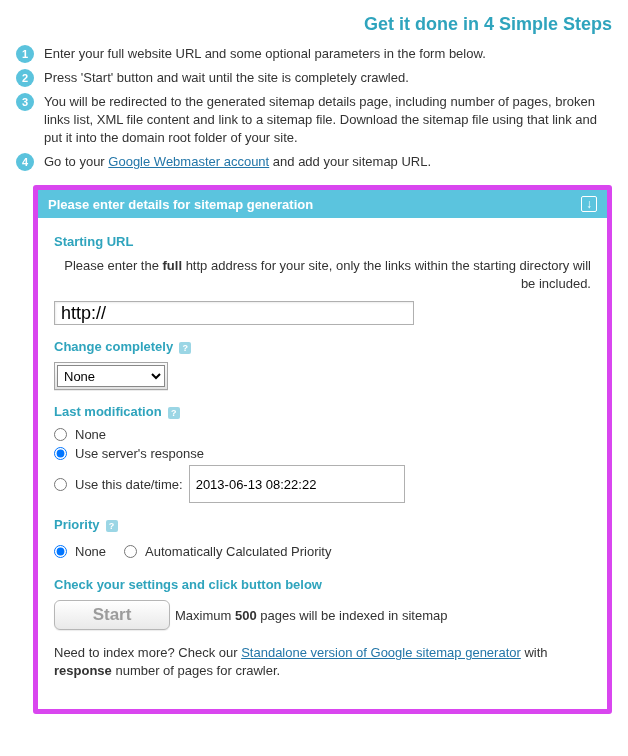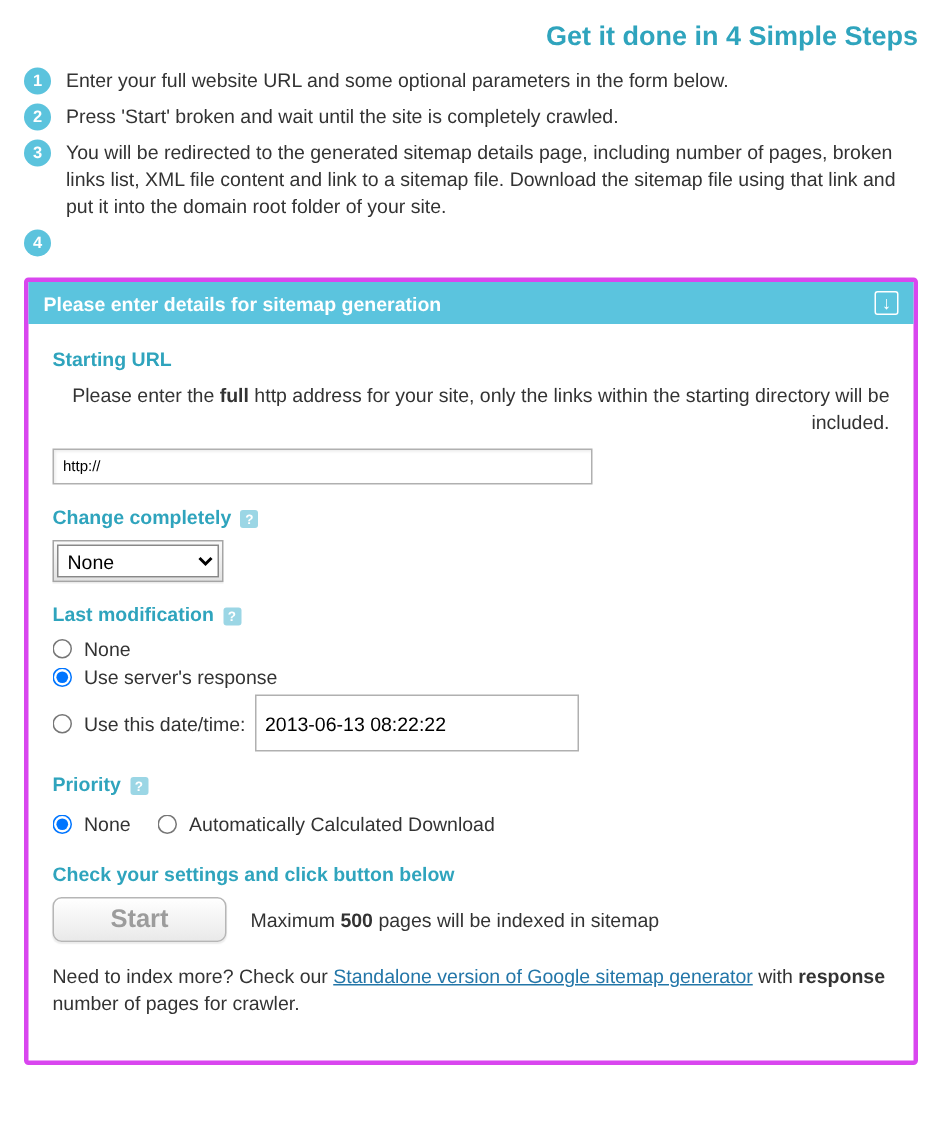--- a/index.html
+++ b/index.html
@@ -21,21 +21,21 @@
   }
   .steps { list-style: none; margin: 0 0 14px 0; padding: 0; }
   .steps li { display: flex; align-items: flex-start; margin-bottom: 6px; line-height: 18px; }
   .num-badge {
     flex: 0 0 18px; width: 18px; height: 18px; border-radius: 50%;
     background: #5bc3dd; color: #fff; font-size: 11px; font-weight: bold;
     display: flex; align-items: center; justify-content: center; margin-right: 10px; margin-top: 0px;
   }
   .steps a { color: #2376a8; text-decoration: underline; }
 
-  .panel { border: 3px solid #d946ef; border-radius: 3px; }
+  .panel { border: 5px solid #d946ef; border-radius: 3px; margin-left: 17px; }
   .panel-header {
     background: #5bc4de; color: #fff; font-weight: bold; font-size: 13px;
     padding: 6px 10px; display: flex; align-items: center;
   }
   .panel-header .spacer { flex: 1; }
   .collapse-icon {
     width: 16px; height: 16px; border: 1px solid #fff; border-radius: 2px;
     display: flex; align-items: center; justify-content: center; font-size: 12px; line-height: 1;
     color: #fff; cursor: pointer;
   }
@@ -44,39 +44,39 @@
   .section-label:first-child { margin-top: 6px; }
   .help-icon {
     width: 12px; height: 12px; background: #9bd6e5; color: #fff; font-size: 9px; font-weight: bold;
     display: inline-flex; align-items: center; justify-content: center; border-radius: 2px; cursor: help;
   }
   .desc { margin: 0 0 8px 0; line-height: 18px; text-align: right; }
   .desc b { font-weight: bold; }
 
   .text-input {
     width: 360px; height: 24px; padding: 2px 6px; border: 1px solid #b0b0b0;
-    background: #fff; font-family: inherit; font-size: 10px; box-shadow: inset 1px 1px 2px rgba(0,0,0,.08);
+    background: #fff; font-family: inherit; font-size: 18px; box-shadow: inset 1px 1px 2px rgba(0,0,0,.08);
   }
   .select-wrap {
     display: inline-block; border: 1px solid #a5a5a5; background: linear-gradient(#fafafa,#e2e2e2);
     padding: 2px; box-shadow: 0 1px 0 rgba(0,0,0,.08);
   }
   .select-wrap select {
     border: 1px solid #888; background: #fff; font-family: inherit; font-size: 13px; padding: 1px 2px;
     min-width: 108px; height: 22px;
   }
   .radio-row { margin: 4px 0; display: flex; align-items: center; gap: 6px; }
   .radio-row input[type=radio] { margin: 0 2px 0 0; }
   .date-input {
     height: 38px; width: 216px; padding: 2px 6px; border: 1px solid #b0b0b0;
     font-family: inherit; font-size: 13px;
   }
   .prio-row { display: flex; align-items: center; gap: 18px; margin-top: 6px; }
 
-  .start-row { display: flex; align-items: center; gap: 16px; margin-top: 8px; }
+  .start-row { display: flex; align-items: center; gap: 5px; margin-top: 8px; }
   .start-btn {
     width: 116px; height: 30px; border: 1px solid #b6b6b6; border-radius: 6px;
     background: linear-gradient(#ffffff, #e9e9e9); color: #9c9c9c; font-weight: bold; font-size: 17px;
     cursor: pointer; font-family: inherit;
     box-shadow: inset 0 1px 0 #fff, 0 1px 1px rgba(0,0,0,.08);
   }
   .note { margin-top: 14px; line-height: 18px; }
   .note a { color: #2376a8; text-decoration: underline; }
 </style>
 </head>
@@ -84,28 +84,31 @@
 
 <h1 class="main-heading">Get it done in 4 Simple Steps</h1>
 
 <ol class="steps">
   <li>
     <span class="num-badge">1</span>
     <span>Enter your full website URL and some optional parameters in the form below.</span>
   </li>
   <li>
     <span class="num-badge">2</span>
-    <span>Press 'Start' broken and wait until the site is completely crawled.</span>
+    <span>Press 'Start' button and wait until the site is completely crawled.</span>
   </li>
   <li>
     <span class="num-badge">3</span>
     <span>You will be redirected to the generated sitemap details page, including number of pages, broken links list, XML file content and link to a sitemap file. Download the sitemap file using that link and put it into the domain root folder of your site.</span>
   </li>
   <li>
     <span class="num-badge">4</span>
+    <span>
+      <span>Go to your </span><a href="#">Google Webmaster account</a><span> and add your sitemap URL.</span>
+    </span>
   </li>
 </ol>
 
 <div class="panel">
   <div class="panel-header">
     <span>Please enter details for sitemap generation</span>
     <span class="spacer"></span>
     <span class="collapse-icon">↓</span>
   </div>
   <div class="panel-body">
@@ -150,21 +153,21 @@
       <span>Priority</span>
       <span class="help-icon">?</span>
     </div>
     <div class="prio-row">
       <label class="radio-row">
         <input type="radio" name="prio" checked="" style="">
         <span>None</span>
       </label>
       <label class="radio-row">
         <input type="radio" name="prio" style="">
-        <span>Automatically Calculated Download</span>
+        <span>Automatically Calculated Priority</span>
       </label>
     </div>
 
     <div class="section-label">
       <span>Check your settings and click button below</span>
     </div>
     <div class="start-row">
       <button class="start-btn">Start</button>
       <span>
         <span>Maximum </span><b>500</b><span> pages will be indexed in sitemap</span>

